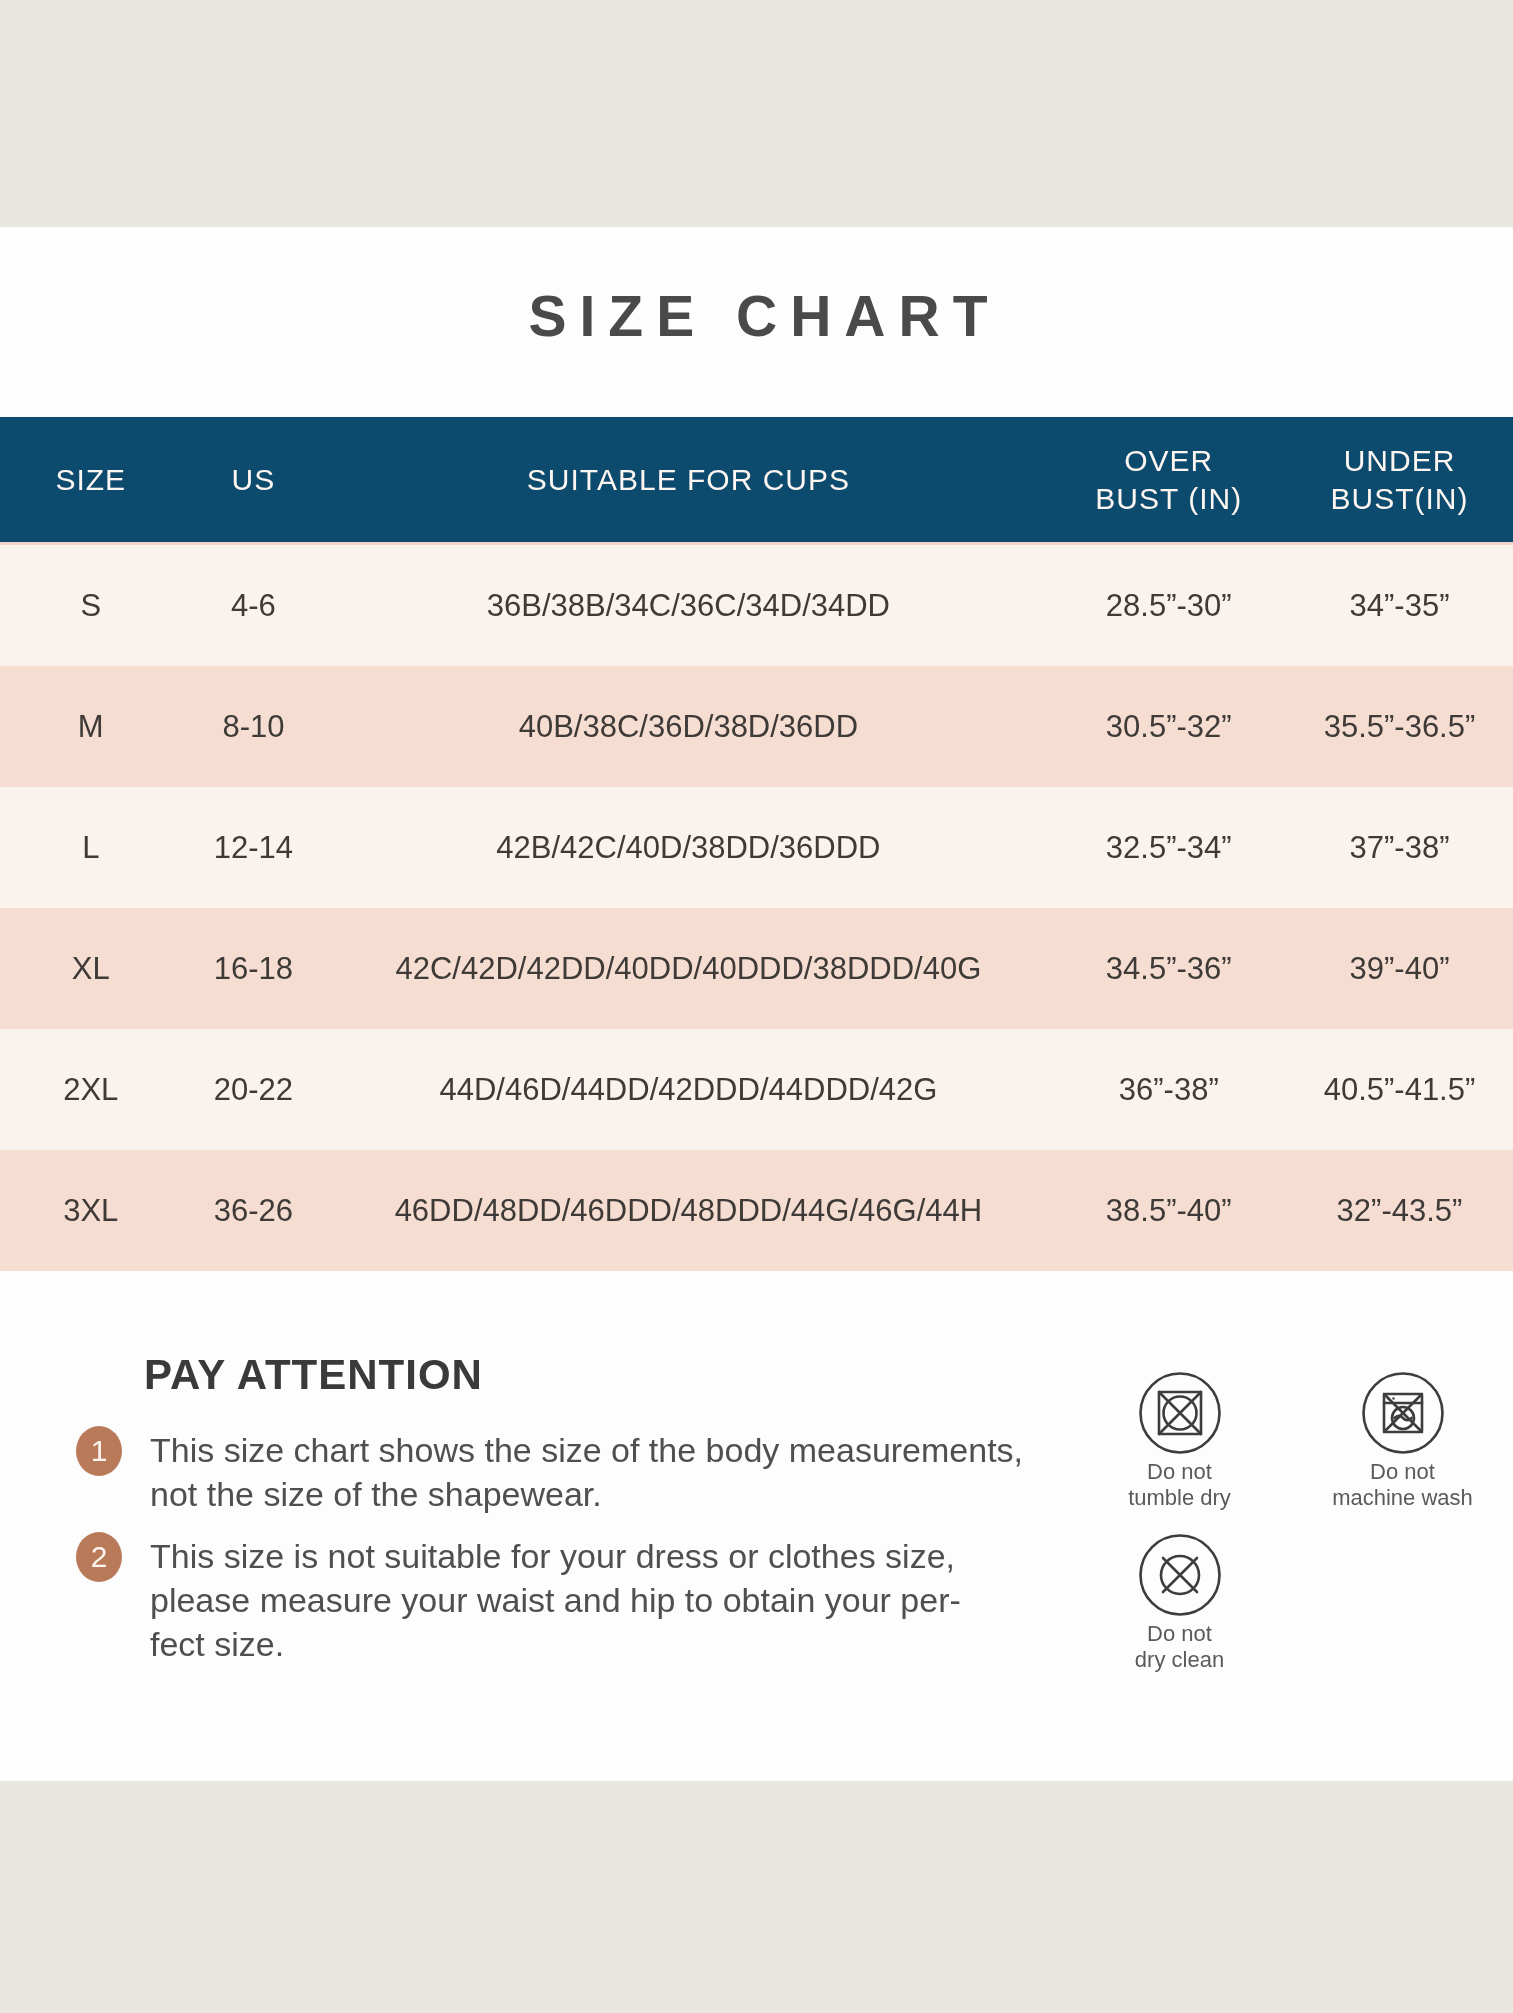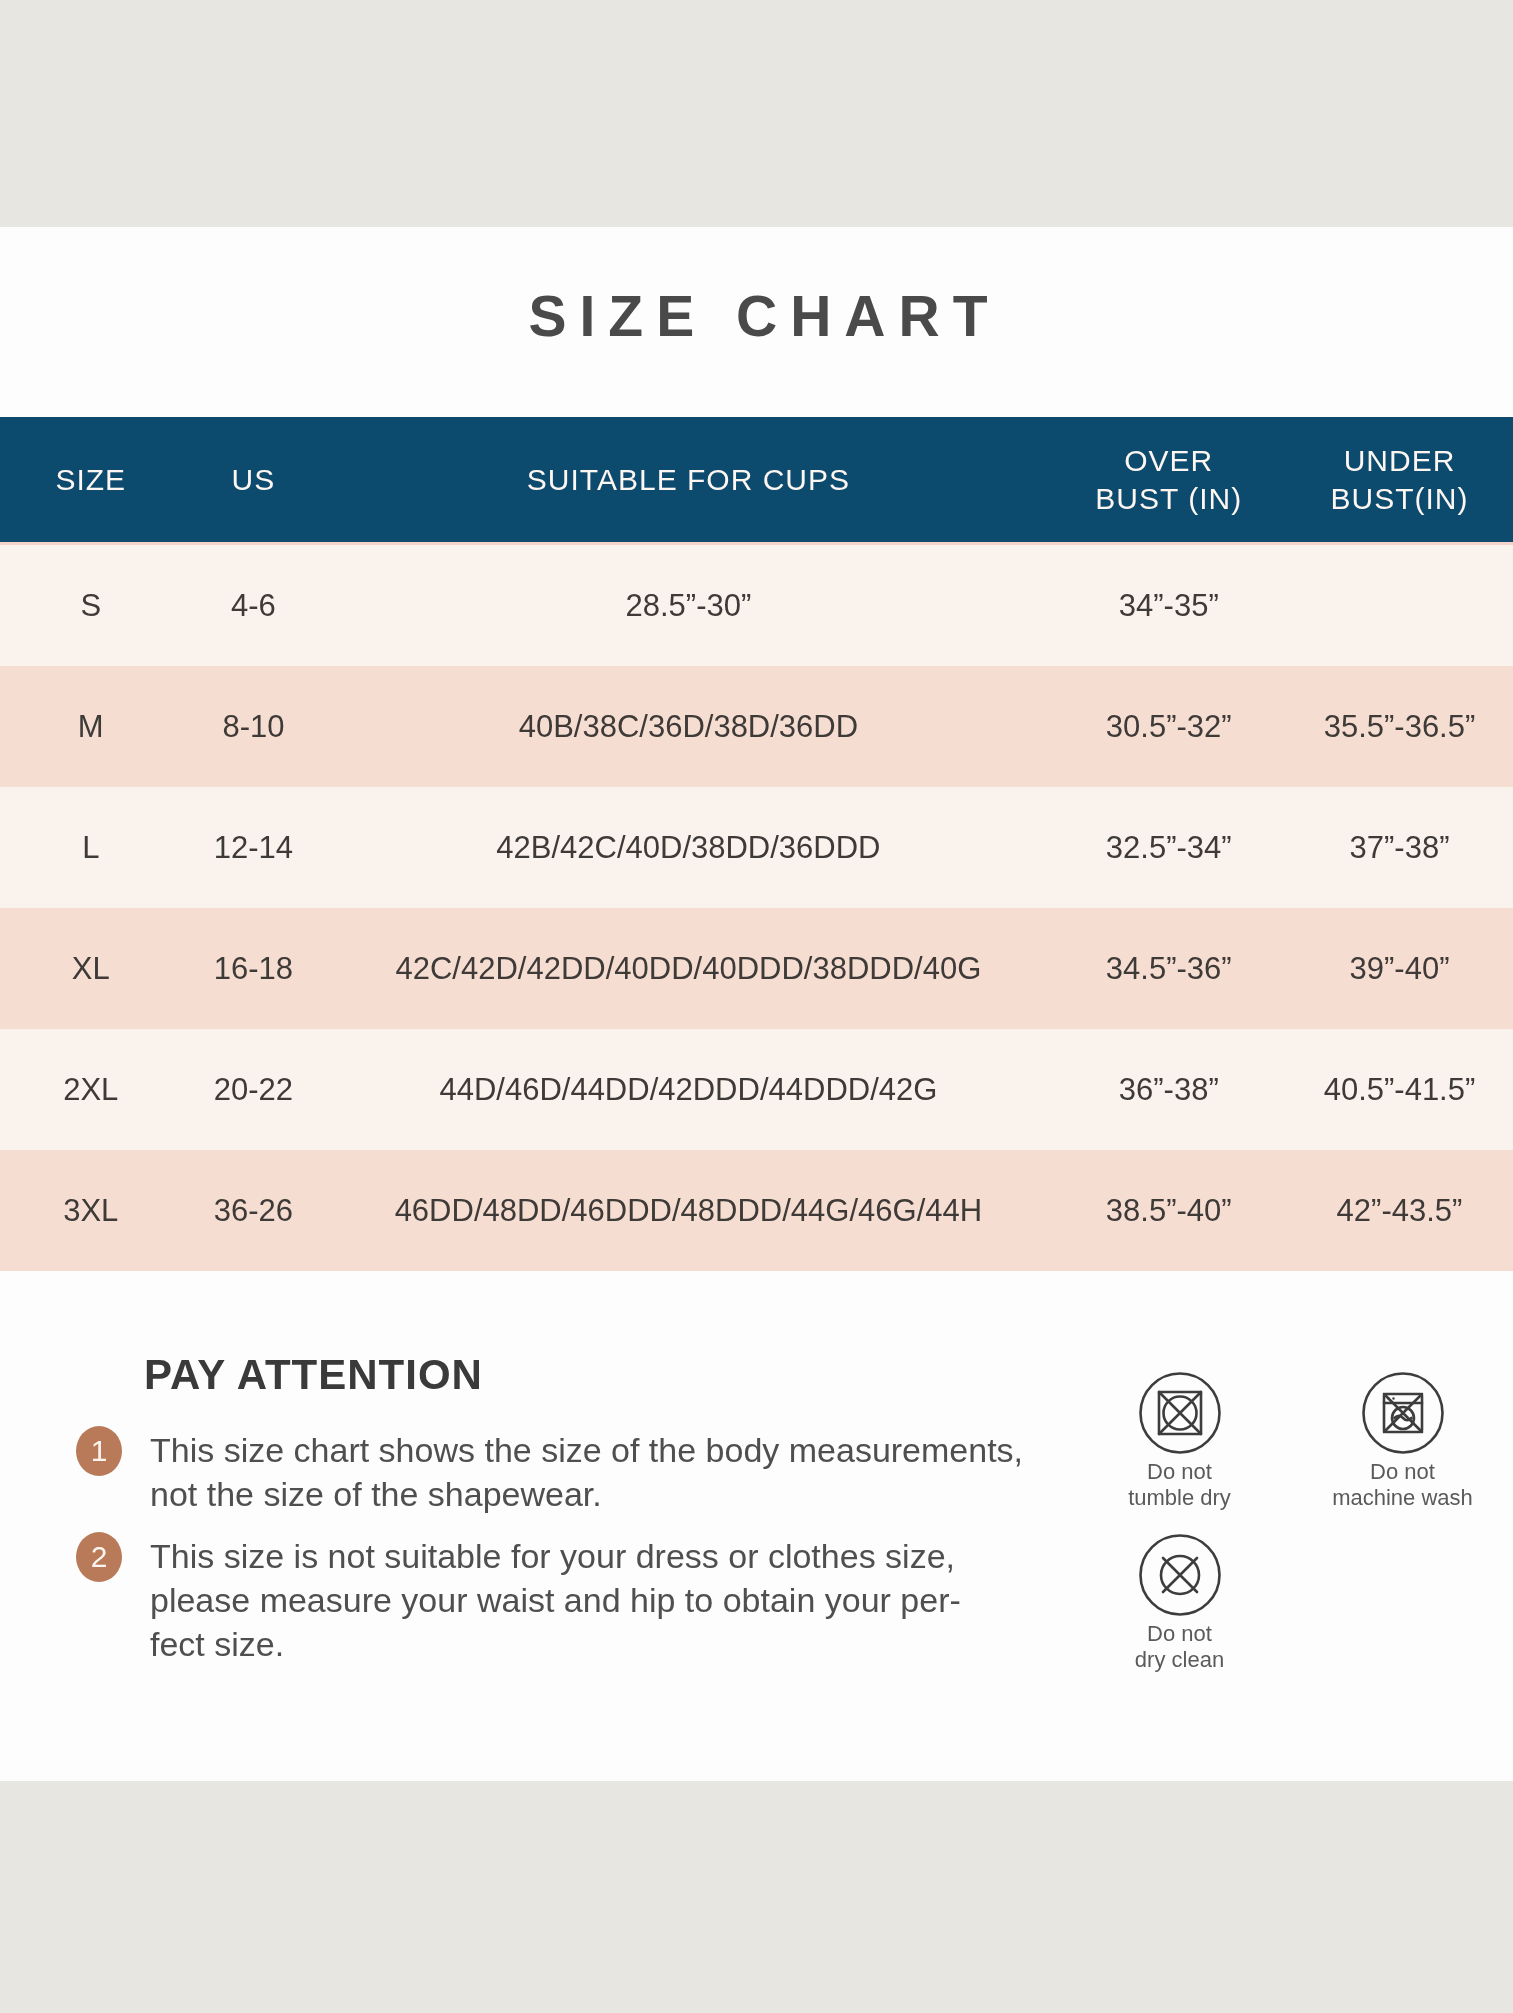--- a/index.html
+++ b/index.html
@@ -141,20 +141,21 @@
         <div>SUITABLE FOR CUPS</div>
         <div>OVER
 BUST (IN)</div>
         <div>UNDER
 BUST(IN)</div>
       </div>
 
       <div class="trow tdata row-light">
         <div>S</div>
         <div>4-6</div>
+        <div>36B/38B/34C/36C/34D/34DD</div>
         <div>28.5”-30”</div>
         <div>34”-35”</div>
       </div>
       <div class="trow tdata row-pink">
         <div>M</div>
         <div>8-10</div>
         <div>40B/38C/36D/38D/36DD</div>
         <div>30.5”-32”</div>
         <div>35.5”-36.5”</div>
       </div>
@@ -177,21 +178,21 @@
         <div>20-22</div>
         <div>44D/46D/44DD/42DDD/44DDD/42G</div>
         <div>36”-38”</div>
         <div>40.5”-41.5”</div>
       </div>
       <div class="trow tdata row-pink">
         <div>3XL</div>
         <div>36-26</div>
         <div>46DD/48DD/46DDD/48DDD/44G/46G/44H</div>
         <div>38.5”-40”</div>
-        <div>42”-43.5”</div>
+        <div>32”-43.5”</div>
       </div>
     </div>
 
     <h2 class="attention-heading">PAY ATTENTION</h2>
 
     <div class="notes">
       <div class="note">
         <div class="note-bullet">1</div>
         <div class="note-text">This size chart shows the size of the body measurements,
 not the size of the shapewear.</div>

